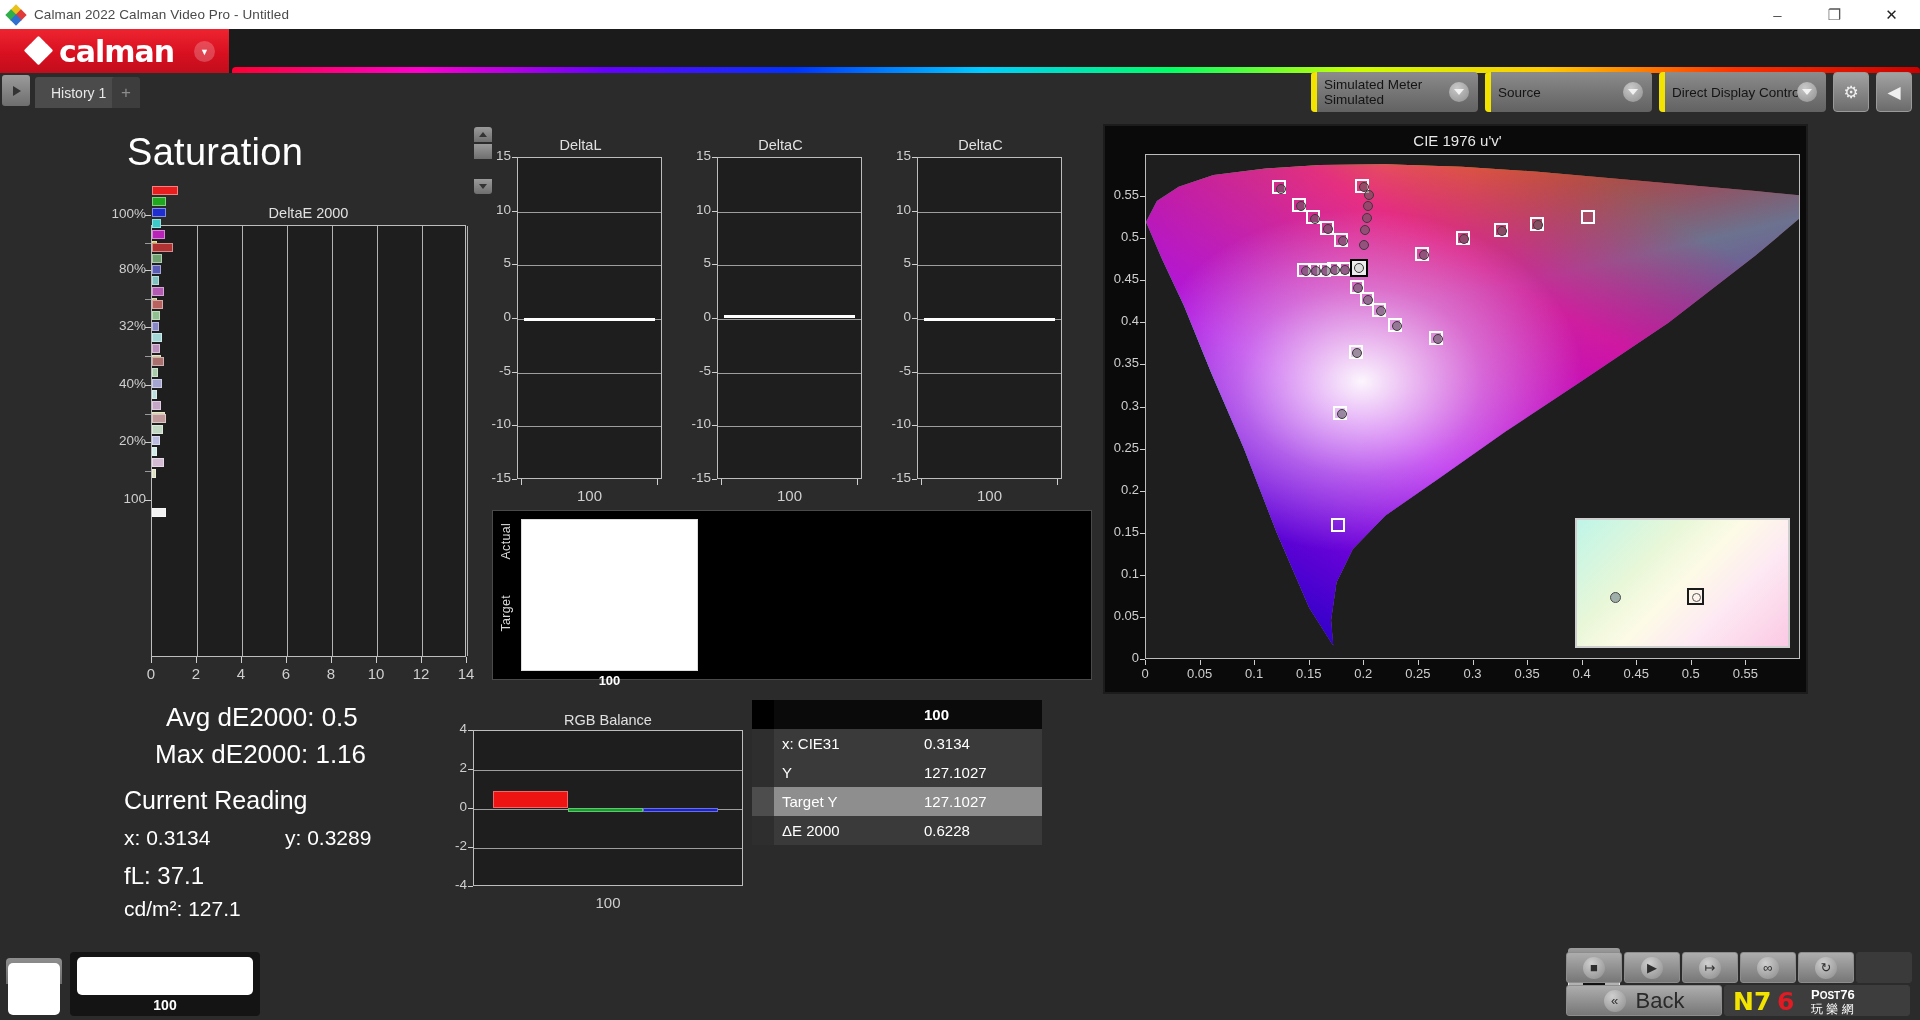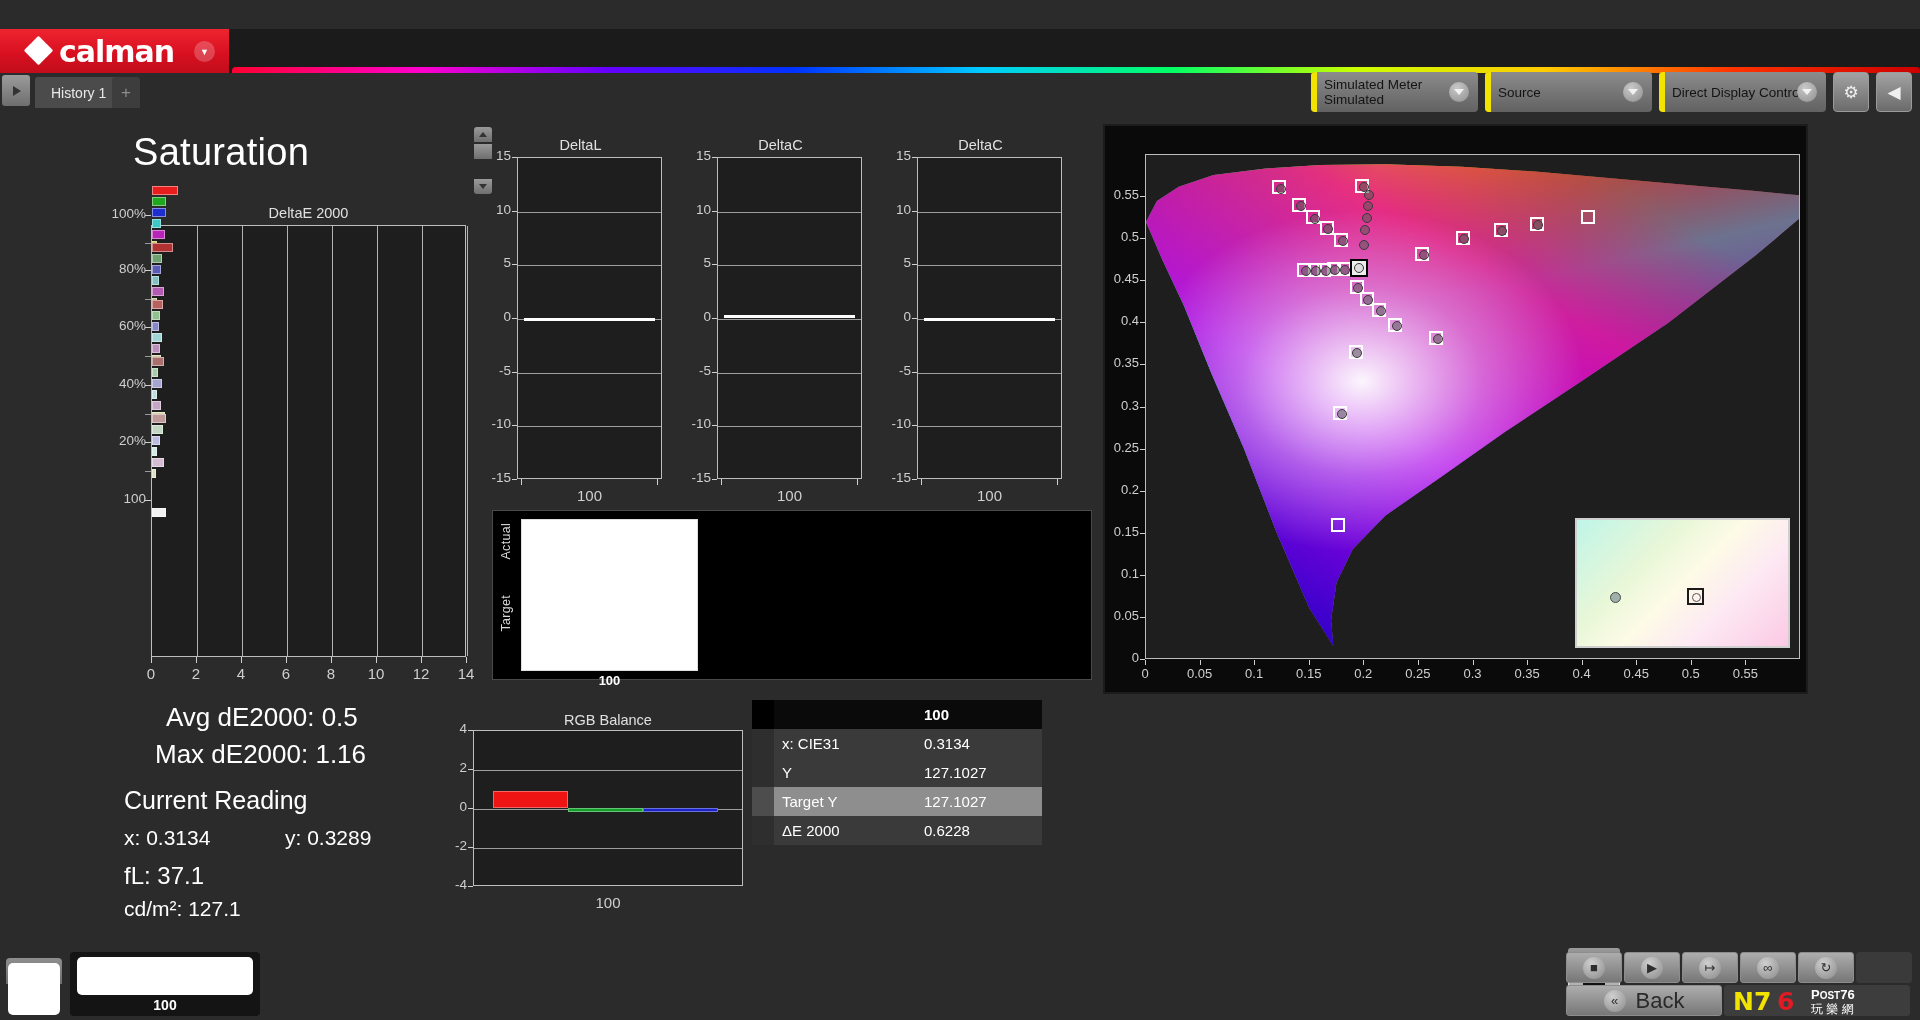--- a/index.html
+++ b/index.html
@@ -81,21 +81,21 @@
   .dd .arrow i { width:0;height:0;border-left:5px solid transparent;border-right:5px solid transparent;border-top:6px solid #f2f2f2;}
   .dd.meter { width:167px; } .dd.source { width:167px; } .dd.ddc { width:167px; }
   .sq-btn {
     width:36px; height:40px; border-radius:4px;
     background:linear-gradient(180deg,#a2a2a2,#6b6b6b);
     display:flex; align-items:center; justify-content:center;
     border:1px solid #9a9a9a; color:#f0f0f0; font-size:17px;
   }
 
   
-  .page-title { position:absolute; left:133px; top:131px; font-size:38px; color:#fff; letter-spacing:.3px;}
+  .page-title { position:absolute; left:127px; top:131px; font-size:38px; color:#fff; letter-spacing:.3px;}
 
   .chart-title { position:absolute; color:#e0e0e0; font-size:14.5px; text-align:center; }
   .axis-label { position:absolute; color:#cfcfcf; font-size:13.5px; }
   .plot { position:absolute; background:#1e1e1e; border:1px solid #bdbdbd; }
 
   
   #de2000 { left:151px; top:225px; width:315px; height:432px; }
   .vgrid { position:absolute; top:0; bottom:0; width:1px; background:#b3b3b3; }
   .de-bar { position:absolute; height:9px; border:1px solid rgba(255,255,255,.45); }
 
@@ -173,20 +173,34 @@
   
   .scrollstack { position:absolute; left:474px; top:127px; width:18px; height:68px; }
   .scrollstack div { position:absolute; left:0; width:18px; height:15px;
     background:linear-gradient(180deg,#9a9a9a,#6f6f6f); display:flex;align-items:center;justify-content:center; }
 </style>
 </head>
 <body>
 
 <div class="app">
 
+  <div class="titlebar">
+    <div class="tb-logo">
+      <div style="background:#e8c21a;left:5px;top:0;"></div>
+      <div style="background:#2fae4a;left:0;top:5px;"></div>
+      <div style="background:#e03a3a;left:10px;top:5px;"></div>
+      <div style="background:#2f6fd0;left:5px;top:10px;"></div>
+    </div>
+    <div class="tb-title">Calman 2022 Calman Video Pro  - Untitled</div>
+    <div class="tb-buttons">
+      <div class="tb-btn">–</div>
+      <div class="tb-btn">❐</div>
+      <div class="tb-btn close">✕</div>
+    </div>
+  </div>
 
   <div class="brandbar">
     <div class="calman-tab">
       <div class="cal-diamond">
         <i style="left:7px;top:0;"></i>
           <i style="left:0;top:7px;"></i>
         <i style="left:14px;top:7px;"></i>
           <i style="left:7px;top:14px;"></i>
       </div>
       <div class="cal-word">calman</div>
@@ -248,21 +262,21 @@
         <div class="vgrid" style="left:180px;"></div>
         <div class="vgrid" style="left:225px;"></div>
         <div class="vgrid" style="left:270px;"></div>
         <div class="vgrid" style="left:315px;"></div>
       </div>
     <div id="de2000-yticks">
         <div class="axis-label" style="left:96px;top:206px;width:50px;text-align:right;">100%</div>
         <div style="position:absolute;left:145px;top:215px;width:6px;height:1px;background:#cfcfcf;"></div>
         <div class="axis-label" style="left:96px;top:261px;width:50px;text-align:right;">80%</div>
         <div style="position:absolute;left:145px;top:270px;width:6px;height:1px;background:#cfcfcf;"></div>
-        <div class="axis-label" style="left:96px;top:318px;width:50px;text-align:right;">60%</div>
+        <div class="axis-label" style="left:96px;top:318px;width:50px;text-align:right;">32%</div>
         <div style="position:absolute;left:145px;top:327px;width:6px;height:1px;background:#cfcfcf;"></div>
         <div class="axis-label" style="left:96px;top:376px;width:50px;text-align:right;">40%</div>
         <div style="position:absolute;left:145px;top:385px;width:6px;height:1px;background:#cfcfcf;"></div>
         <div class="axis-label" style="left:96px;top:433px;width:50px;text-align:right;">20%</div>
         <div style="position:absolute;left:145px;top:442px;width:6px;height:1px;background:#cfcfcf;"></div>
         <div class="axis-label" style="left:96px;top:491px;width:50px;text-align:right;">100</div>
         <div style="position:absolute;left:145px;top:500px;width:6px;height:1px;background:#cfcfcf;"></div>
         <div style="position:absolute;left:145px;top:243px;width:6px;height:1px;background:#9a9a9a;"></div>
         <div style="position:absolute;left:145px;top:299px;width:6px;height:1px;background:#9a9a9a;"></div>
         <div style="position:absolute;left:145px;top:356px;width:6px;height:1px;background:#9a9a9a;"></div>
@@ -369,20 +383,21 @@
         <div class="dt-val">127.1027</div>
       </div>
       <div class="dt-row dt-norm">
         <div class="dt-swatch" style="background:#2e2e2e;"></div>
         <div class="dt-key">ΔE 2000</div>
         <div class="dt-val">0.6228</div>
       </div>
     </div>
 
   <div id="ciepanel">
+    <div id="cietitle">CIE 1976 u'v'</div>
     <div id="cieplot">
       <svg id="ciesvg" width="100%" height="100%" viewBox="0 0 655 505" preserveAspectRatio="none">
           <defs>
     <linearGradient id="g1" x1="0" y1="0" x2="1" y2="0.25">
       <stop offset="0%" stop-color="#00a83c"></stop>
       <stop offset="18%" stop-color="#3cf03c"></stop>
       <stop offset="34%" stop-color="#d8ff20"></stop>
       <stop offset="48%" stop-color="#ffb400"></stop>
       <stop offset="64%" stop-color="#ff4800"></stop>
       <stop offset="82%" stop-color="#f00018"></stop>

